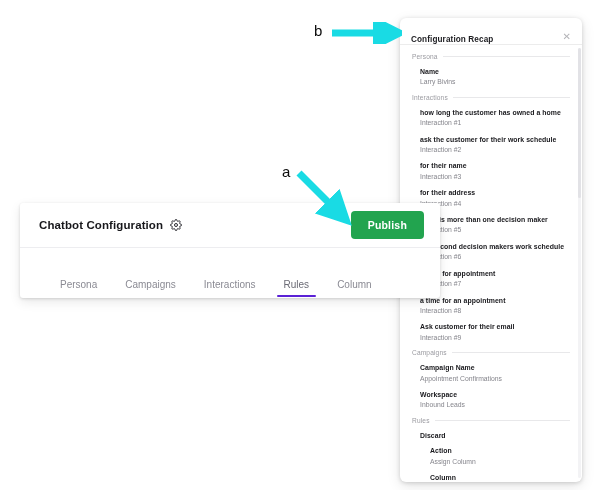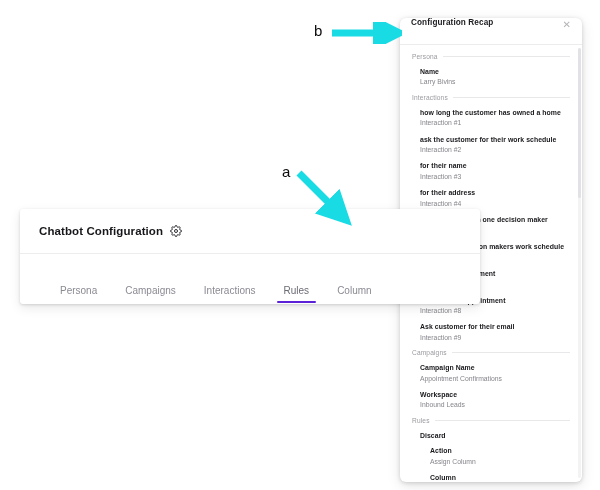--- a/index.html
+++ b/index.html
@@ -26,21 +26,21 @@
     background: #ffffff;
     border-radius: 6px;
     box-shadow: 0 1px 4px rgba(0,0,0,0.16), 0 4px 14px rgba(0,0,0,0.10);
     overflow: hidden;
     z-index: 5;
   }
   #recap-header {
     height: 27px;
     border-bottom: 1px solid #ececec;
     display: flex;
-    align-items: flex-start;
+    align-items: flex-end;
     justify-content: space-between;
     padding: 0 9px 0 11px;
     box-sizing: border-box;
   }
   #recap-title {
     font-size: 8.2px;
     font-weight: bold;
     color: #1b1b1f;
     letter-spacing: 0.1px;
   }
@@ -114,22 +114,22 @@
     width: 3px;
     height: 150px;
     background: #e2e2e6;
     border-radius: 2px;
   }
 
   
   #config-card {
     position: absolute;
     left: 20px;
-    top: 209px;
-    width: 460px;
+    top: 203px;
+    width: 420px;
     height: 95px;
     background: #ffffff;
     border-radius: 3px;
     box-shadow: 0 1px 3px rgba(0,0,0,0.14), 0 4px 12px rgba(0,0,0,0.09);
     z-index: 10;
     overflow: hidden;
   }
   #config-topbar {
     height: 45px;
     display: flex;
@@ -299,20 +299,21 @@
 
 <div id="config-card">
   <div id="config-topbar">
     <span id="config-title">Chatbot Configuration</span>
     <span id="gear-icon">
       <svg width="12" height="12" viewBox="0 0 24 24" fill="none" stroke="#2a2a30" stroke-width="2">
         <circle cx="12" cy="12" r="3"></circle>
         <path d="M19.4 15a1.65 1.65 0 0 0 .33 1.82l.06.06a2 2 0 1 1-2.83 2.83l-.06-.06a1.65 1.65 0 0 0-1.82-.33 1.65 1.65 0 0 0-1 1.51V21a2 2 0 1 1-4 0v-.09A1.65 1.65 0 0 0 9 19.4a1.65 1.65 0 0 0-1.82.33l-.06.06a2 2 0 1 1-2.83-2.83l.06-.06a1.65 1.65 0 0 0 .33-1.82 1.65 1.65 0 0 0-1.51-1H3a2 2 0 1 1 0-4h.09A1.65 1.65 0 0 0 4.6 9a1.65 1.65 0 0 0-.33-1.82l-.06-.06a2 2 0 1 1 2.83-2.83l.06.06A1.65 1.65 0 0 0 9 4.6a1.65 1.65 0 0 0 1-1.51V3a2 2 0 1 1 4 0v.09a1.65 1.65 0 0 0 1 1.51 1.65 1.65 0 0 0 1.82-.33l.06-.06a2 2 0 1 1 2.83 2.83l-.06.06A1.65 1.65 0 0 0 19.4 9v.09a1.65 1.65 0 0 0 1.51 1H21a2 2 0 1 1 0 4h-.09a1.65 1.65 0 0 0-1.51 1z"></path>
       </svg>
     </span>
+    <button id="publish-button">Publish</button>
   </div>
   <div id="config-tabs">
       <div class="tab">Persona</div>
       <div class="tab">Campaigns</div>
       <div class="tab">Interactions</div>
       <div class="tab active">Rules</div>
       <div class="tab">Column</div>
     </div>
 </div>
 

